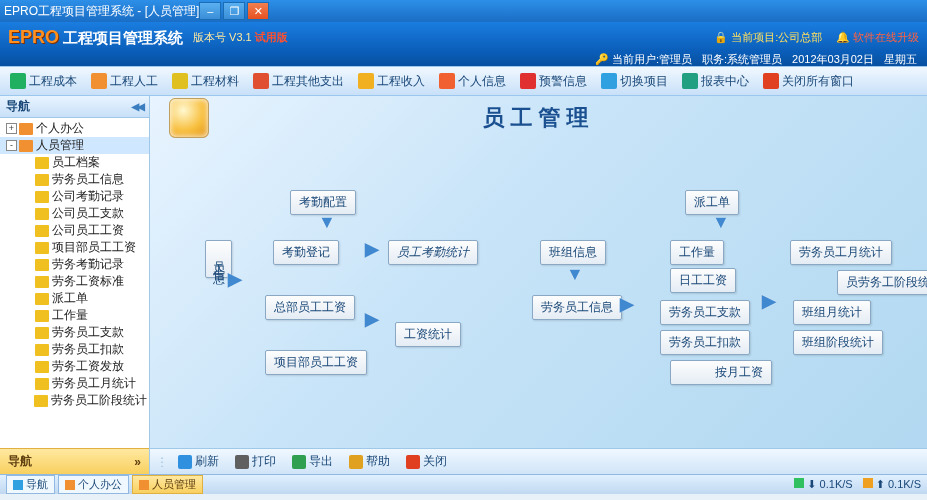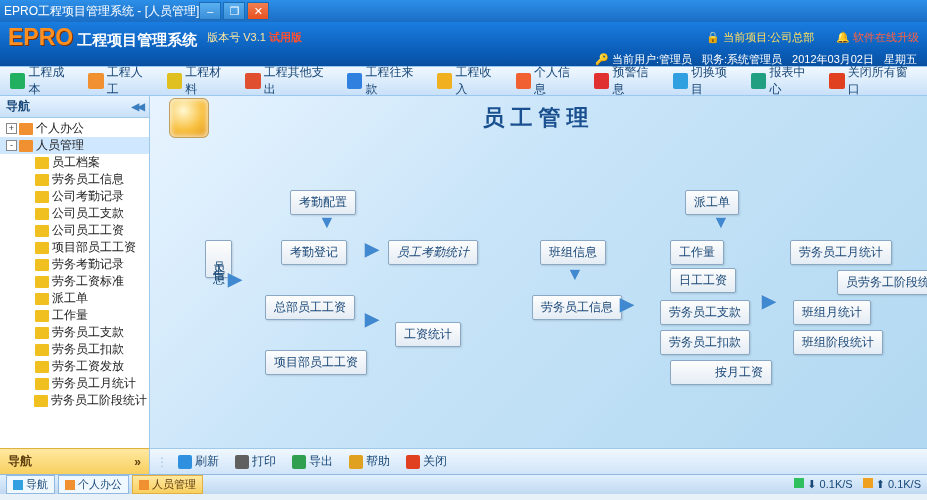--- a/index.html
+++ b/index.html
@@ -5,24 +5,24 @@
 * { margin: 0; padding: 0; box-sizing: border-box; font-family: "Microsoft YaHei", SimSun, Arial, sans-serif; }
 body { width: 927px; height: 500px; overflow: hidden; background: #e8f0f8; font-size: 12px; }
 
 .titlebar { height: 22px; background: linear-gradient(#2d8fe8, #1a6dc4); display: flex; align-items: center; padding: 0 4px; color: #fff; }
 .titlebar-ctl { display: flex; gap: 2px; }
 .titlebar-ctl span { width: 22px; height: 18px; background: linear-gradient(#5ab0f0,#3a8ed8); display: flex; align-items: center; justify-content: center; font-size: 11px; cursor: pointer; border: 1px solid #1a6db4; }
 .titlebar-ctl .close { background: linear-gradient(#f08050,#e85020); }
 
 .header { height: 30px; background: linear-gradient(#1a7de0, #0a5db8); display: flex; align-items: center; padding: 0 8px; color: #fff; }
 .logo { font-size: 15px; font-weight: bold; display: flex; align-items: baseline; gap: 4px; }
-.logo-epro { color: #ff9020; font-size: 23px; font-weight: 900; text-shadow: 1px 1px 0 #803000; }
+.logo-epro { color: #ff9020; font-size: 18px; font-weight: 900; text-shadow: 1px 1px 0 #803000; }
 .version { margin-left: 10px; font-size: 11px; color: #ffe8a0; }
 .version .trial { color: #ff5030; font-weight: bold; }
-.header-right { margin-left: auto; font-size: 11px; display: flex; gap: 22px; align-items: center; }
+.header-right { margin-left: auto; font-size: 11px; display: flex; gap: 14px; align-items: center; }
 .header-right .proj { color: #ffe060; }
 .header-right .upd { color: #ff6040; }
 
 .toolbar { height: 30px; background: linear-gradient(#f0f8ff, #c8e0f8); border-top: 1px solid #9cc8f0; border-bottom: 1px solid #9cc8f0; display: flex; align-items: center; padding: 0 4px; gap: 2px; }
 .tb-btn { display: flex; align-items: center; gap: 3px; padding: 3px 6px; cursor: pointer; border-radius: 2px; font-size: 12px; color: #1a4878; }
 .tb-icon { width: 16px; height: 16px; display: inline-block; border-radius: 2px; }
 
 .main { display: flex; height: 378px; }
 
 .sidebar { width: 150px; background: #fff; border-right: 1px solid #a0c8e8; display: flex; flex-direction: column; }
@@ -107,24 +107,20 @@
     </div>
     <div class="tb-btn">
       <span class="tb-icon" style="background:#e0c020;"></span>
       <span>工程材料</span>
     </div>
     <div class="tb-btn">
       <span class="tb-icon" style="background:#e05030;"></span>
       <span>工程其他支出</span>
     </div>
     <div class="tb-btn">
-      <span class="tb-icon" style="background:#3080e0;"></span>
-      <span>工程往来款</span>
-    </div>
-    <div class="tb-btn">
       <span class="tb-icon" style="background:#f0b020;"></span>
       <span>工程收入</span>
     </div>
     <div class="tb-btn">
       <span class="tb-icon" style="background:#f06030;"></span>
       <span>个人信息</span>
     </div>
     <div class="tb-btn">
       <span class="tb-icon" style="background:#e03030;"></span>
       <span>预警信息</span>
@@ -263,21 +259,21 @@
     <div class="content-head">
       <div class="orb"></div>
       <div class="content-title">员工管理</div>
     </div>
     <div class="diagram" id="diagram">
       <div class="node vert" style="left:55px;top:100px;">员工信息</div>
       <div class="arrow" style="left:78px;top:128px;">▶</div>
 
       <div class="node" style="left:140px;top:50px;">考勤配置</div>
       <div class="arrow" style="left:168px;top:72px;">▼</div>
-      <div class="node" style="left:131px;top:100px;text-align:right;">考勤登记</div>
+      <div class="node" style="left:123px;top:100px;text-align:right;">考勤登记</div>
       <div class="arrow" style="left:215px;top:98px;">▶</div>
       <div class="node" style="left:238px;top:100px;font-style:italic;">员工考勤统计</div>
 
       <div class="node" style="left:115px;top:155px;">总部员工工资</div>
       <div class="arrow" style="left:215px;top:168px;">▶</div>
       <div class="node" style="left:115px;top:210px;">项目部员工工资</div>
       <div class="node" style="left:245px;top:182px;">工资统计</div>
 
       <div class="node" style="left:390px;top:100px;">班组信息</div>
       <div class="arrow" style="left:416px;top:124px;">▼</div>

